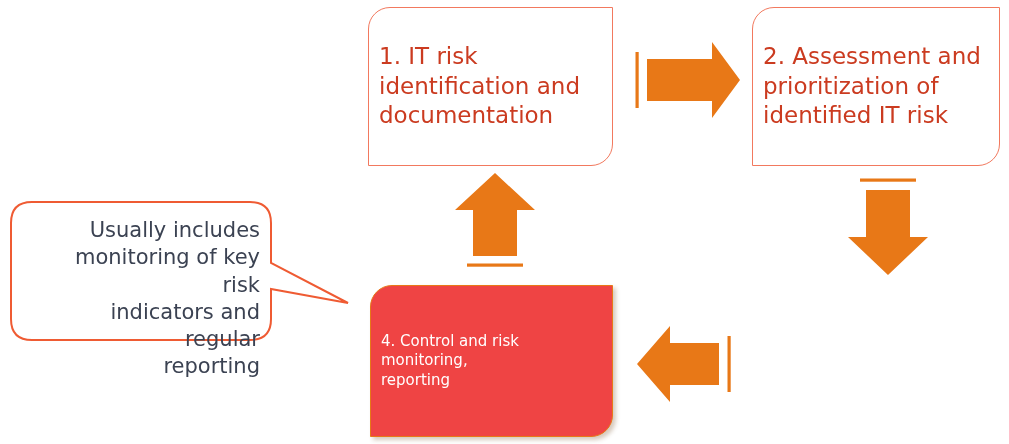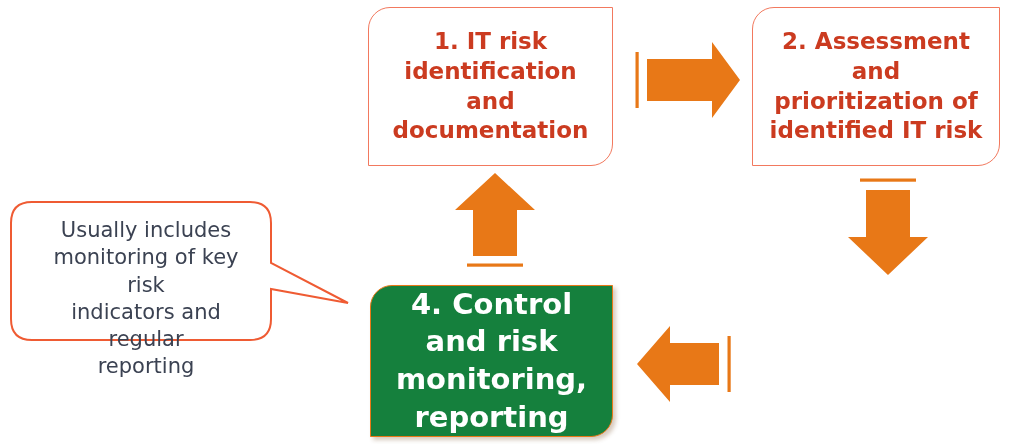--- a/index.html
+++ b/index.html
@@ -22,46 +22,44 @@
     height: 444px;
   }
 
   
   .step-box {
     position: absolute;
     box-sizing: border-box;
     display: flex;
     align-items: center;
     justify-content: center;
-    text-align: center;
     
     border-radius: 22px 0 22px 0;
     line-height: 1.30;
-    font-weight: bold;
   }
   .step-box .step-text {
     display: block;
     width: 100%;
     padding: 0 10px;
     box-sizing: border-box;
     white-space: pre-line;
   }
 
   .step-outline {
     background: #ffffff;
     border: 1.6px solid #F2795E;
     color: #CB3B20;
     font-size: 23px;
   }
 
   .step-filled {
-    background: #15803d;
+    background: #ef4444;
     border: 1px solid #E87817;
     color: #ffffff;
-    font-size: 29px;
+    font-size: 15px;
     box-shadow: 3px 3px 4px rgba(120, 80, 40, 0.30);
   }
 
   
   #step-1 { left: 368px; top: 7px;   width: 245px; height: 159px; }
   #step-2 { left: 752px; top: 7px;   width: 248px; height: 159px; }
   #step-3 { left: 752px; top: 287px; width: 248px; height: 150px; }
   #step-4 { left: 370px; top: 285px; width: 243px; height: 152px; }
 
   
@@ -81,21 +79,21 @@
   }
   #callout-text {
     position: absolute;
     left: 22px;
     top: 16px;
     width: 228px;
     color: #3B4252;
     font-size: 21px;
     line-height: 1.30;
     white-space: pre-line;
-    text-align: center;
+    text-align: right;
   }
 
   
   #arrow-layer {
     position: absolute;
     left: 0; top: 0;
     width: 1009px;
     height: 444px;
     pointer-events: none;
   }

